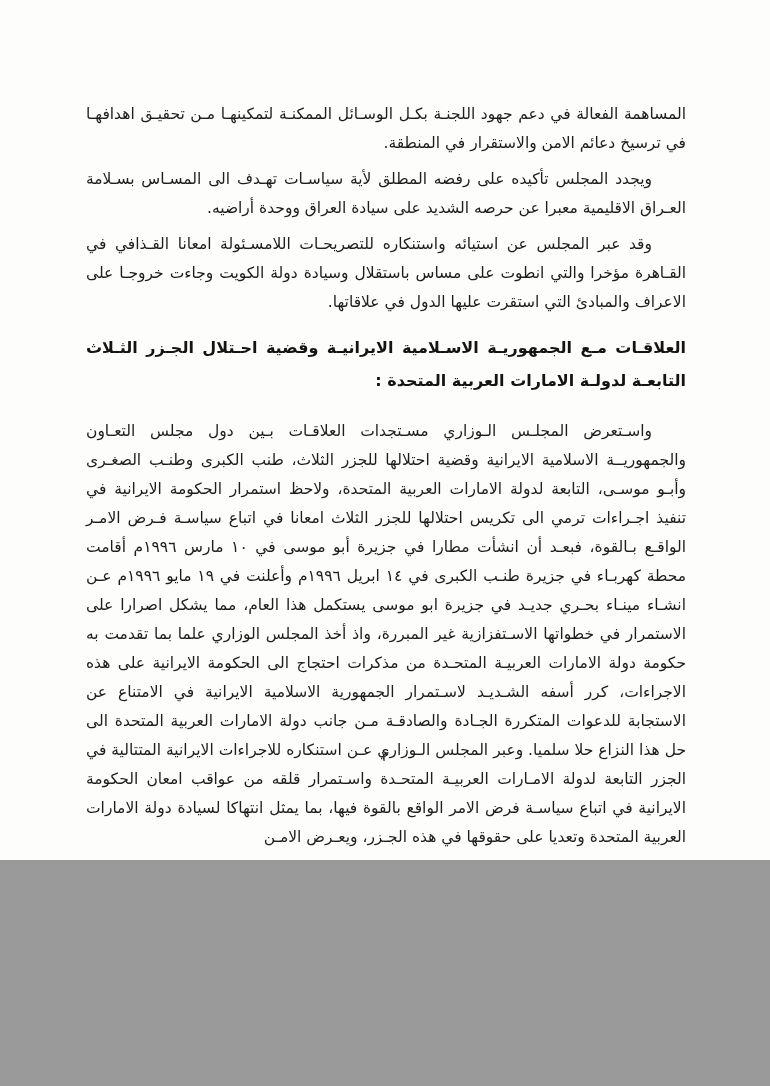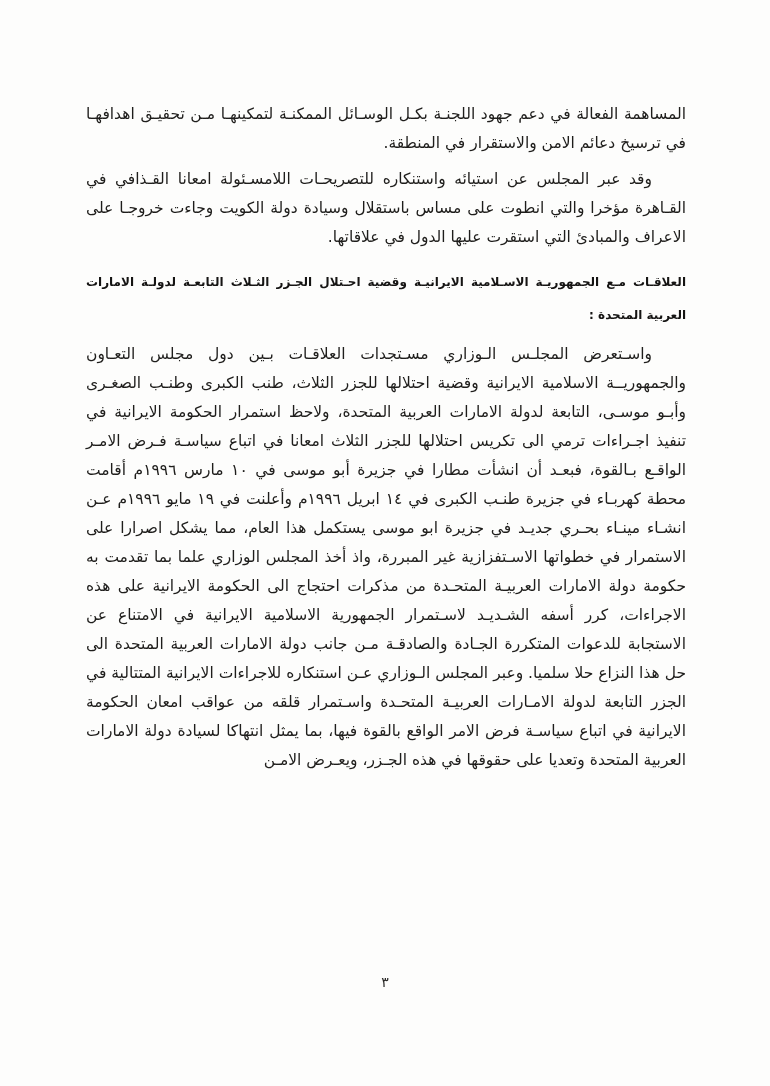--- a/index.html
+++ b/index.html
@@ -4,21 +4,21 @@
 <style>
   html, body {
     margin: 0;
     padding: 0;
     background: #9a9a9a;
     font-family: "DejaVu Sans", sans-serif;
   }
   .page {
     position: relative;
     width: 770px;
-    height: 1086px;
+    height: 860px;
     margin: 0 auto;
     background: #fdfdfc;
     overflow: hidden;
     color: #1c1c1c;
   }
   .text-block {
     position: absolute;
     top: 100px;
     right: 84px;
     left: 86px;
@@ -29,41 +29,42 @@
     line-height: 29px;
     color: #1e1d1b;
   }
   .para {
     margin: 0 0 7px 0;
   }
   .para.indent {
     text-indent: 34px;
   }
   .heading {
-    margin: 14px 0 8px 0;
+    margin: 14px 0 20px 0;
     font-weight: bold;
-    font-size: 12px;
+    font-size: 16px;
     line-height: 33px;
     color: #151413;
     text-align: justify;
   }
   .page-number {
     position: absolute;
     bottom: 96px;
     left: 0;
     right: 0;
     text-align: center;
     font-size: 14px;
     color: #2a2927;
   }
 </style>
 </head>
 <body>
 
 <div class="page">
   <div class="text-block">
     <p class="para">المساهمة الفعالة في دعم جهود اللجنـة بكـل الوسـائل الممكنـة لتمكينهـا مـن تحقيـق اهدافهـا في ترسيخ دعائم الامن والاستقرار في المنطقة.</p>
+    <p class="para indent">ويجدد المجلس تأكيده على رفضه المطلق لأية سياسـات تهـدف الى المسـاس بسـلامة العـراق الاقليمية معبرا عن حرصه الشديد على سيادة العراق ووحدة أراضيه.</p>
     <p class="para indent">وقد عبر المجلس عن استيائه واستنكاره للتصريحـات اللامسـئولة امعانا القـذافي في القـاهرة مؤخرا والتي انطوت على مساس باستقلال وسيادة دولة الكويت وجاءت خروجـا على الاعراف والمبادئ التي استقرت عليها الدول في علاقاتها.</p>
     <h2 class="heading">العلاقـات مـع الجمهوريـة الاسـلامية الايرانيـة وقضية احـتلال الجـزر الثـلاث التابعـة لدولـة الامارات العربية المتحدة :</h2>
     <p class="para indent">واسـتعرض المجلـس الـوزاري مسـتجدات العلاقـات بـين دول مجلس التعـاون والجمهوريــة الاسلامية الايرانية وقضية احتلالها للجزر الثلاث، طنب الكبرى وطنـب الصغـرى وأبـو موسـى، التابعة لدولة الامارات العربية المتحدة، ولاحظ استمرار الحكومة الايرانية في تنفيذ اجـراءات ترمي الى تكريس احتلالها للجزر الثلاث امعانا في اتباع سياسـة فـرض الامـر الواقـع بـالقوة، فبعـد أن انشأت مطارا في جزيرة أبو موسى في ١٠ مارس ١٩٩٦م أقامت محطة كهربـاء في جزيرة طنـب الكبرى في ١٤ ابريل ١٩٩٦م وأعلنت في ١٩ مايو ١٩٩٦م عـن انشـاء مينـاء بحـري جديـد في جزيرة ابو موسى يستكمل هذا العام، مما يشكل اصرارا على الاستمرار في خطواتها الاسـتفزازية غير المبررة، واذ أخذ المجلس الوزاري علما بما تقدمت به حكومة دولة الامارات العربيـة المتحـدة من مذكرات احتجاج الى الحكومة الايرانية على هذه الاجراءات، كرر أسفه الشـديـد لاسـتمرار الجمهورية الاسلامية الايرانية في الامتناع عن الاستجابة للدعوات المتكررة الجـادة والصادقـة مـن جانب دولة الامارات العربية المتحدة الى حل هذا النزاع حلا سلميا. وعبر المجلس الـوزاري عـن استنكاره للاجراءات الايرانية المتتالية في الجزر التابعة لدولة الامـارات العربيـة المتحـدة واسـتمرار قلقه من عواقب امعان الحكومة الايرانية في اتباع سياسـة فرض الامر الواقع بالقوة فيها، بما يمثل انتهاكا لسيادة دولة الامارات العربية المتحدة وتعديا على حقوقها في هذه الجـزر، ويعـرض الامـن</p>
   </div>
   <div class="page-number">٣</div>
 </div>
 
 </body></html>

